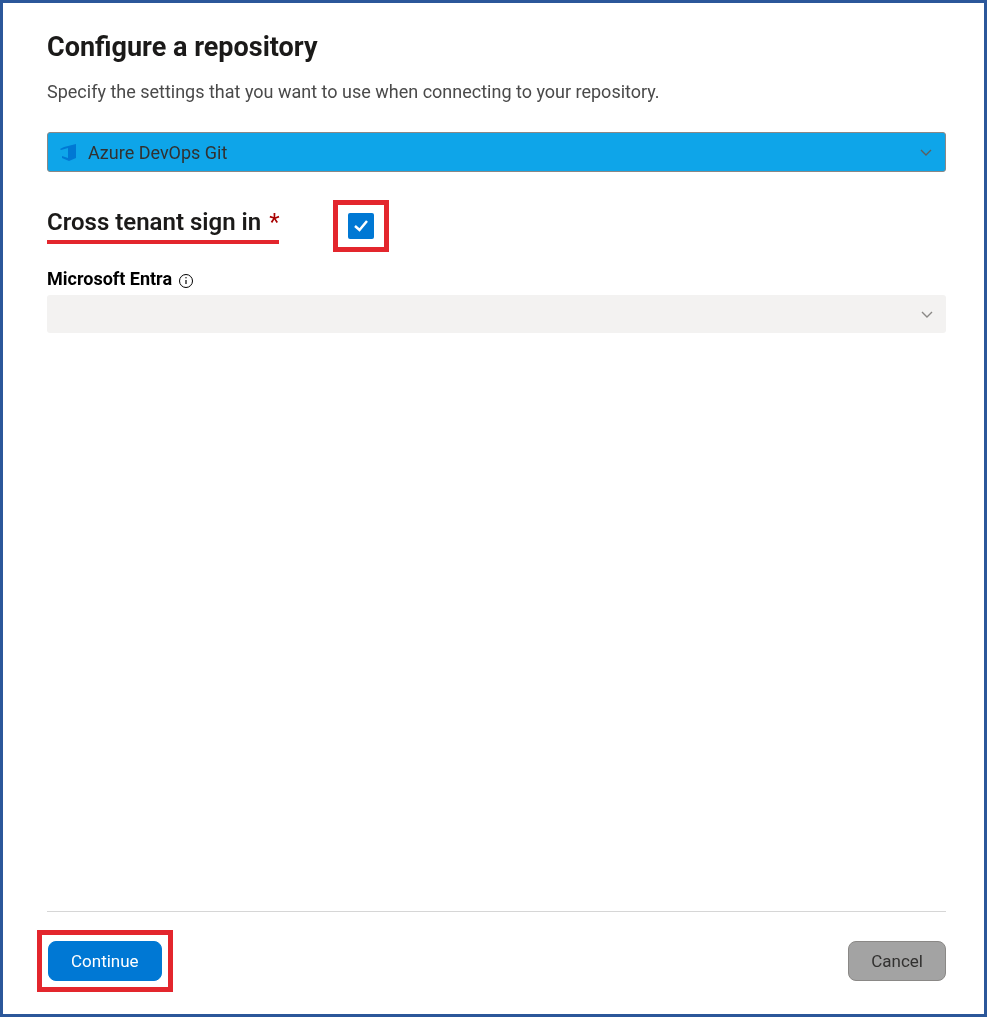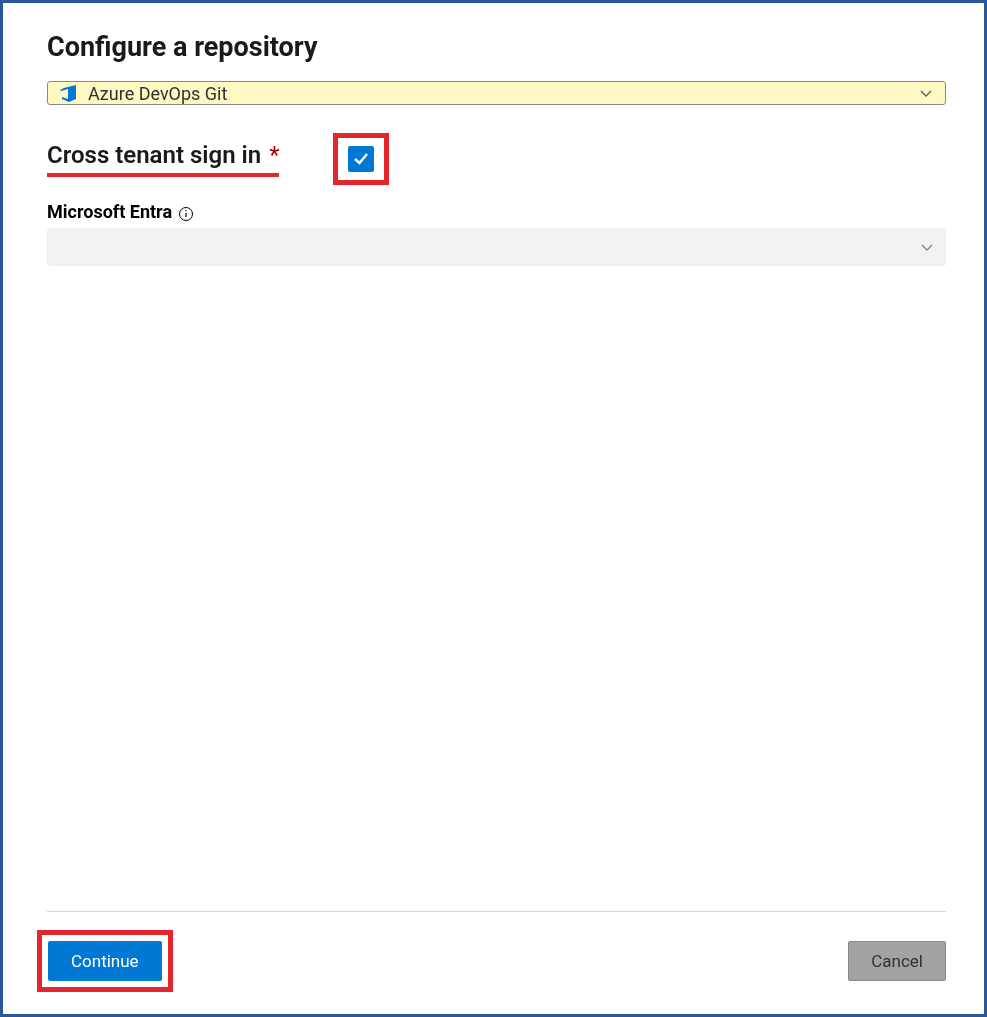--- a/index.html
+++ b/index.html
@@ -35,24 +35,24 @@
     display: flex; align-items: center; gap: 6px;
     margin-bottom: 8px;
   }
   .required { color: #a80000; font-weight: 400; margin-left: 2px; }
   .info-icon {
     width: 16px; height: 16px; display: inline-flex;
     align-items: center; justify-content: center;
   }
   .info-icon svg { width: 16px; height: 16px; stroke: #605e5c; fill: none; }
   .dropdown {
-    width: 100%; height: 24px;
+    width: 100%; height: 40px;
     border: 1px solid #8a8886;
     border-radius: 3px;
-    background: #fef9c3;
+    background: #0ea5e9;
     display: flex; align-items: center;
     padding: 0 12px 0 10px;
     font-size: 18px;
     position: relative;
     cursor: pointer;
   }
   .dropdown .ado-icon { width: 20px; height: 20px; margin-right: 10px; display: inline-flex; align-items: center; justify-content: center; }
   .dropdown .ado-icon svg { width: 20px; height: 20px; }
   .dropdown .chev {
     margin-left: auto;
@@ -108,21 +108,21 @@
 
   .footer {
     border-top: 1px solid #d6d6d6;
     padding: 18px 0 22px 0;
     display: flex; align-items: center;
     gap: 12px;
   }
   .btn {
     height: 40px;
     font-size: 17px;
-    border-radius: 2px;
+    border-radius: 8px;
     cursor: pointer;
     padding: 0 22px;
     display: inline-flex; align-items: center; justify-content: center;
     font-family: inherit;
   }
   .btn-primary {
     background: #0078d4;
     color: #fff;
     border: 1px solid #0078d4;
     font-weight: 400;
@@ -141,20 +141,21 @@
   .spacer { flex: 1 1 auto; }
 </style>
 </head>
 <body>
 
 <div class="frame">
 
   <div class="content-area">
 
     <h1 class="title">Configure a repository</h1>
+    <p class="subtitle">Specify the settings that you want to use when connecting to your repository.</p>
 
     <div class="dropdown">
       <span class="ado-icon">
         <svg viewBox="0 0 20 20">
             <path fill="#0078d4" d="M2 7 L6 5 L18 2 L18 16 L11 19 L4 16 L4 14 L10 16 L10 6 L3 8 Z"></path>
           </svg>
       </span>
       <span>Azure DevOps Git</span>
       <span class="chev">
         <svg viewBox="0 0 14 14">

